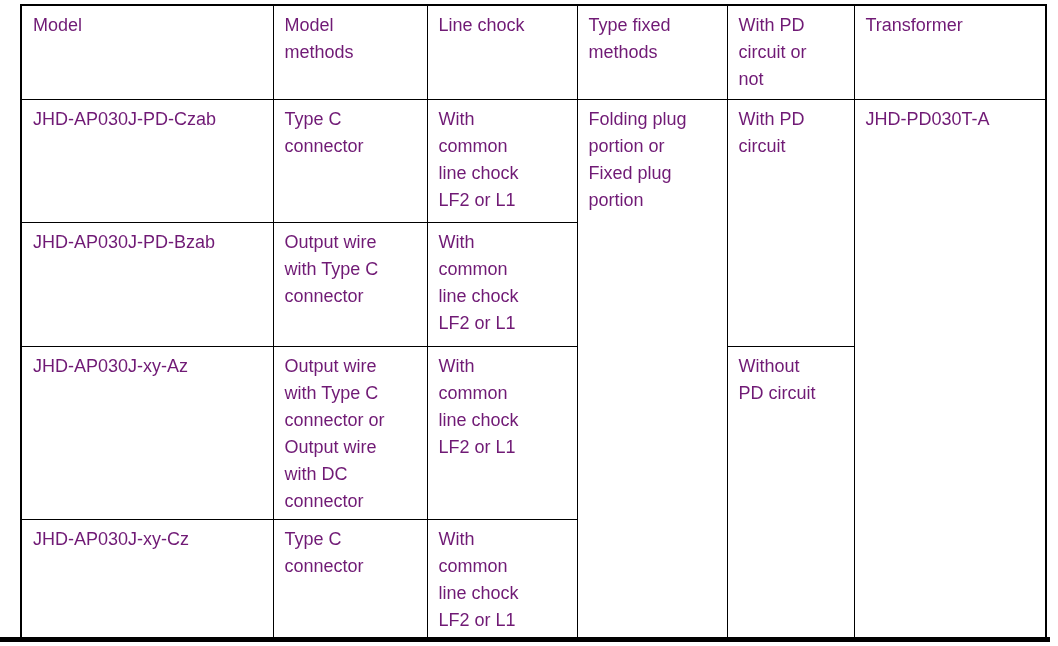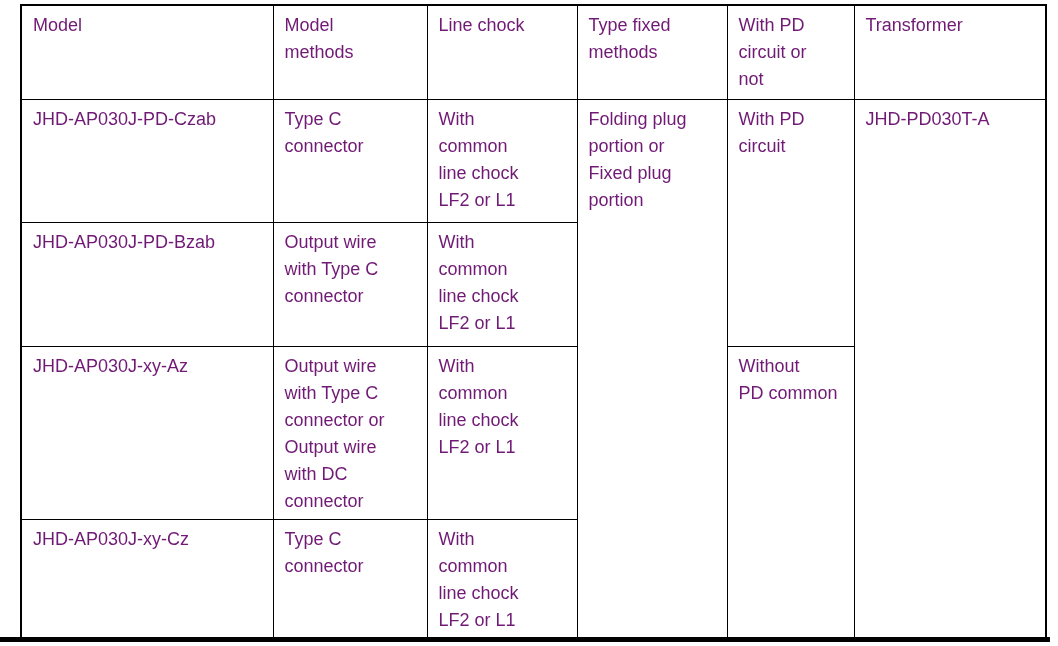--- a/index.html
+++ b/index.html
@@ -115,21 +115,21 @@
 with Type C
 connector or
 Output wire
 with DC
 connector</td>
         <td>With
 common
 line chock
 LF2 or L1</td>
         <td rowspan="2">Without
-PD common</td>
+PD circuit</td>
       </tr>
 
       <tr class="r4">
         <td>JHD-AP030J-xy-Cz</td>
         <td>Type C
 connector</td>
         <td>With
 common
 line chock
 LF2 or L1</td>

